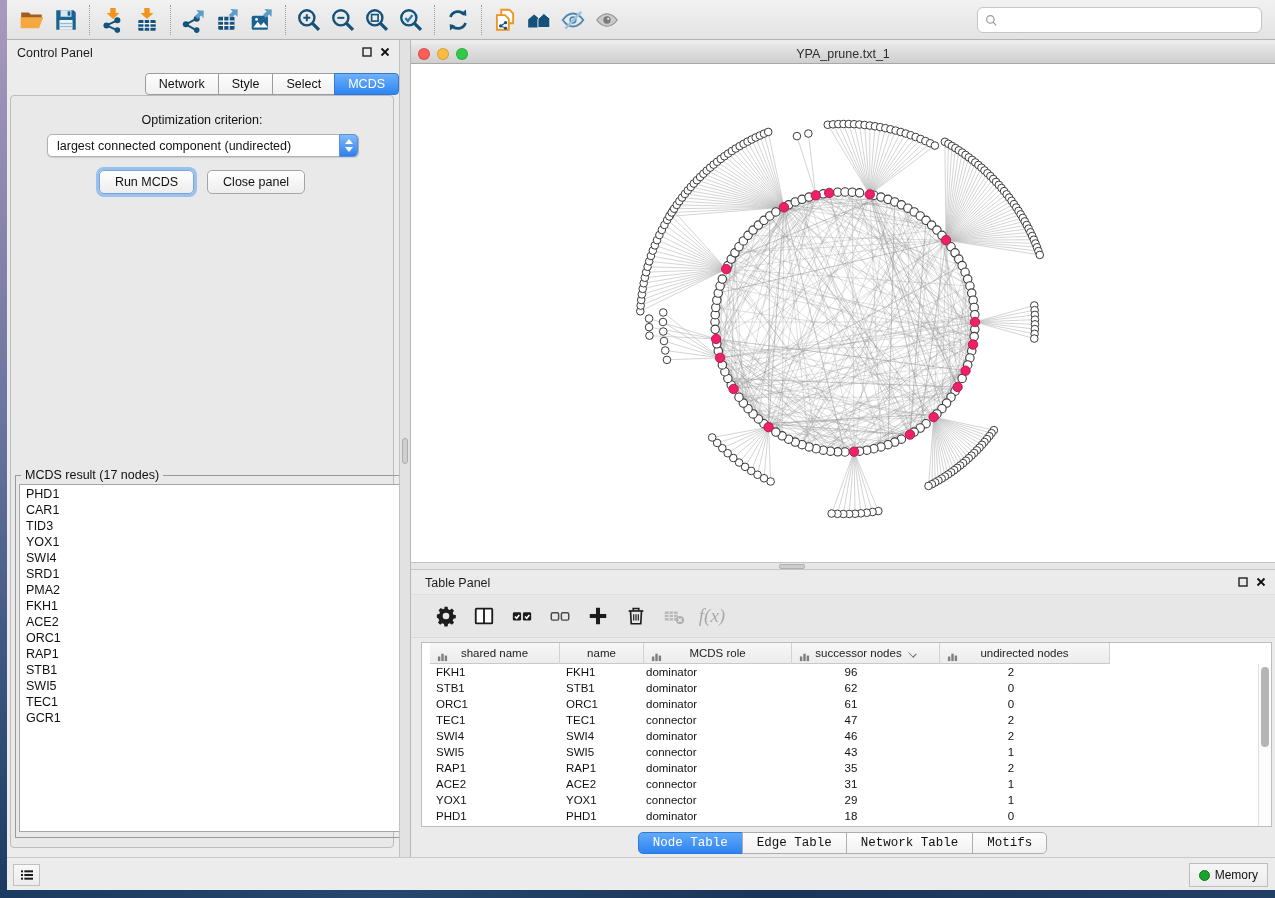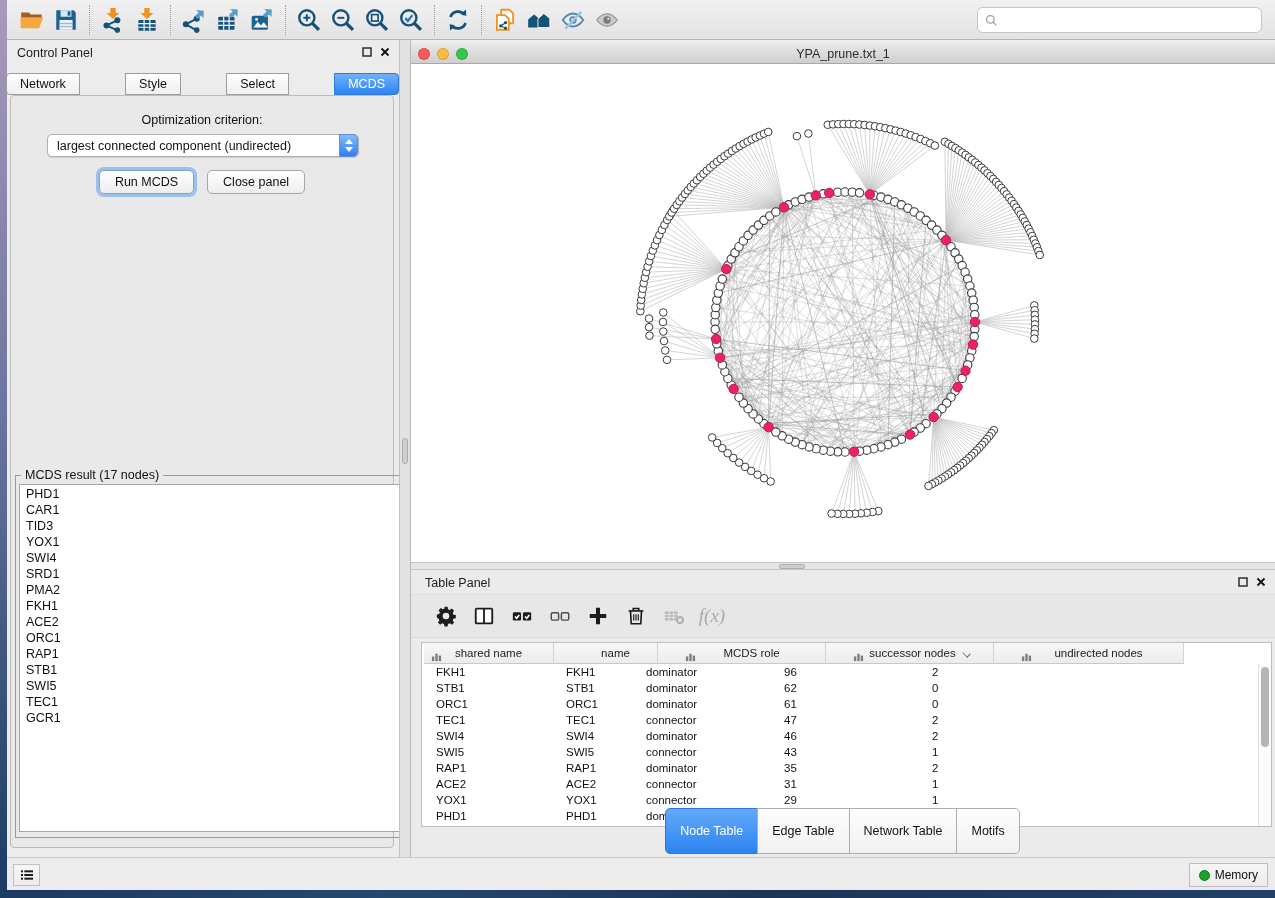--- a/index.html
+++ b/index.html
@@ -22,21 +22,21 @@
     border:1px solid #c6c6c6; border-radius:6px; display:flex; align-items:center; padding:0 6px; }
   .search-box svg { width:15px; height:15px; margin-right:5px; }
   .search-box input { border:none; outline:none; flex:1; font-size:12px; font-family:inherit; background:transparent; }
 
   
   .control-panel { position:absolute; left:0; top:40px; width:392px; height:817px; }
   .panel-head { position:absolute; left:0; top:0; right:0; height:26px; }
   .panel-title { position:absolute; left:10px; top:6px; font-size:12.5px; color:#1c1c1c; }
   .winbtns { position:absolute; right:9px; top:7px; display:flex; gap:8px; align-items:center; }
   .winbtns svg { width:10px; height:10px; }
-  .ctabs { position:absolute; top:33px; left:0; right:0; display:flex; justify-content:space-between; }
+  .ctabs { position:absolute; top:33px; left:0; right:0; display:flex; justify-content:flex-end; }
   .ctab { border:1px solid #9d9d9d; background:linear-gradient(#fefefe,#f0f0f0); padding:3px 13px;
     font-size:12.5px; margin-left:-1px; color:#111; cursor:default; }
   .ctab:first-child { border-radius:4px 0 0 4px; }
   .ctab:last-child { border-radius:0 4px 4px 0; }
   .ctab.active { background:linear-gradient(#6fb1f9,#2e84f2); color:#fff; border-color:#2f79d8; }
   .tab-content { position:absolute; left:3px; top:55px; width:384px; bottom:9px;
     background:#e9e9e9; border:1px solid #bcbcbc; border-radius:4px; }
   .opt-label { position:absolute; top:17px; width:100%; text-align:center; font-size:12.5px; color:#111; }
   .select { position:absolute; left:36px; top:38px; width:312px; height:23px; background:#fff;
     border:1px solid #b0b0b0; border-radius:5px; box-shadow:0 1px 1px rgba(0,0,0,.12); font-size:12.5px; }
@@ -80,37 +80,37 @@
 
   
   .table-panel { position:absolute; left:0; top:530px; width:864px; height:287px; background:#ebebeb; }
   .tp-toolbar { position:absolute; left:0; top:24px; right:0; height:44px; background:#e7e7e7;
     border-top:1px solid #dedede; border-bottom:1px solid #d9d9d9; display:flex; align-items:center; padding-left:16px; }
   .tp-icon { width:38px; height:30px; display:flex; align-items:center; justify-content:center; }
   .tp-icon svg { width:22px; height:22px; }
   .fx { font-family:"Liberation Serif","DejaVu Serif",serif; font-style:italic; font-size:19px; color:#a9a9a9; }
   .table-wrap { position:absolute; left:10px; top:72px; width:851px; height:185px; background:#fff;
     border:1px solid #bdbdbd; overflow:hidden; }
-  .thead { position:absolute; left:2px; top:0; height:21px; display:flex;
-    background:linear-gradient(#f7f7f7,#ececec); border-bottom:1px solid #c9c9c9;gap:20px; }
+  .thead { position:absolute; left:8px; top:0; height:21px; display:flex;
+    background:linear-gradient(#f7f7f7,#ececec); border-bottom:1px solid #c9c9c9; }
   .th { position:relative; height:21px; font-size:11.5px; color:#222; text-align:center;
     line-height:21px; border-right:1px solid #d2d2d2; }
   .th .colicon { position:absolute; left:7px; top:5px; width:11px; height:11px; }
   .th .sort { display:inline-block; margin-left:7px; width:7px; height:7px; position:relative; top:-2px; }
   .th .sort:before { content:""; position:absolute; left:0; top:2px; width:6px; height:6px;
     border-right:1.4px solid #666; border-bottom:1.4px solid #666; transform:rotate(45deg) scale(1,.7); }
   .tbody { position:absolute; left:0; top:21px; right:13px; }
   .tr { display:flex; height:16px; }
   .td { font-size:11.5px; line-height:16px; color:#111; white-space:nowrap; overflow:hidden; }
-  .td.num { text-align:left; }
+  .td.num { text-align:center; }
   .vscroll { position:absolute; right:0; top:21px; bottom:0; width:13px; background:#fcfcfc; border-left:1px solid #e0e0e0; }
   .vscroll .thumb { position:absolute; left:2px; top:3px; width:8px; height:80px; background:#b5b5b5; border-radius:4px; }
   .ttabs { position:absolute; left:0; bottom:3px; width:100%; display:flex; justify-content:center; }
   .ttab { border:1px solid #aeaeae; background:linear-gradient(#fefefe,#f1f1f1); margin-left:-1px;
-    padding:15px 14px; font-size:12.5px; color:#111; cursor:default; }
+    padding:3px 14px; font-size:12.5px; color:#111; cursor:default;font-family:Liberation Mono, monospace; }
   .ttab:first-child { border-radius:5px 0 0 5px; }
   .ttab:last-child { border-radius:0 5px 5px 0; }
   .ttab.active { background:linear-gradient(#62aaf8,#2e83f1); color:#fff; border-color:#2f79d8; }
 
   
   .statusbar { position:absolute; left:0; bottom:0; right:0; height:33px; background:#ececec; border-top:1px solid #c9c9c9; }
   .sb-left { position:absolute; left:6px; top:6px; width:27px; height:22px;
     background:linear-gradient(#f8f8f8,#ececec); border:1px solid #c0c0c0; display:flex; align-items:center; justify-content:center; }
   .sb-left svg { width:16px; height:16px; }
   .memory-btn { position:absolute; right:7px; top:5px; height:24px; padding:0 9px;

